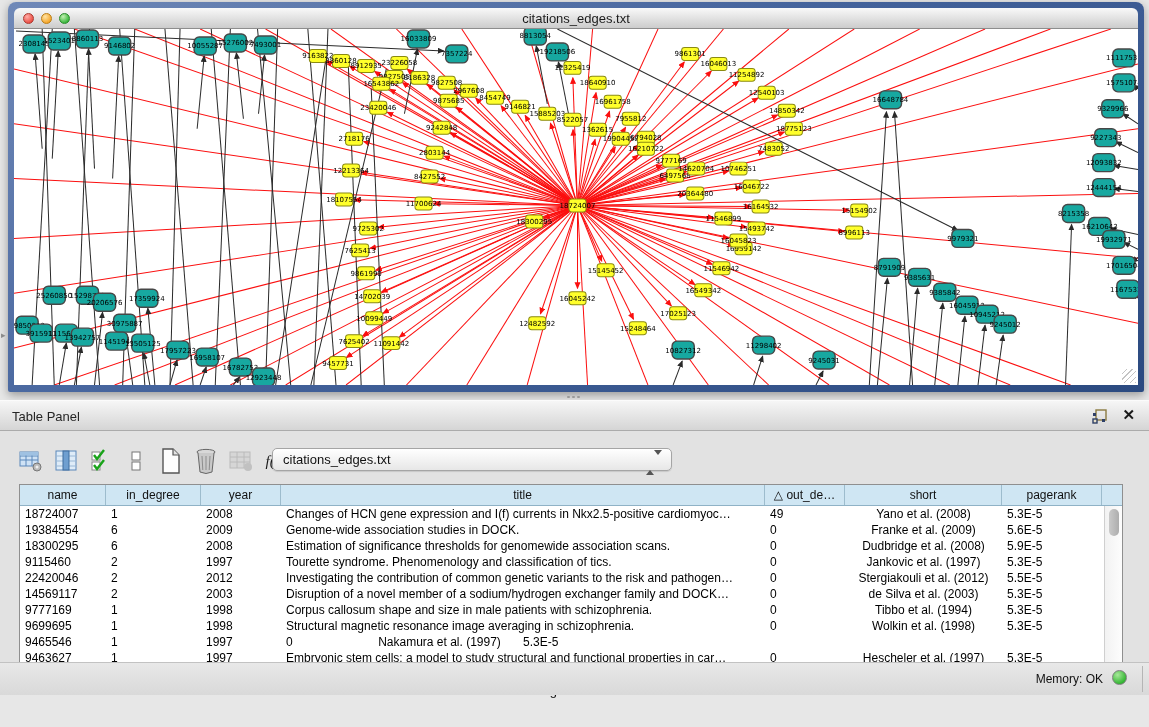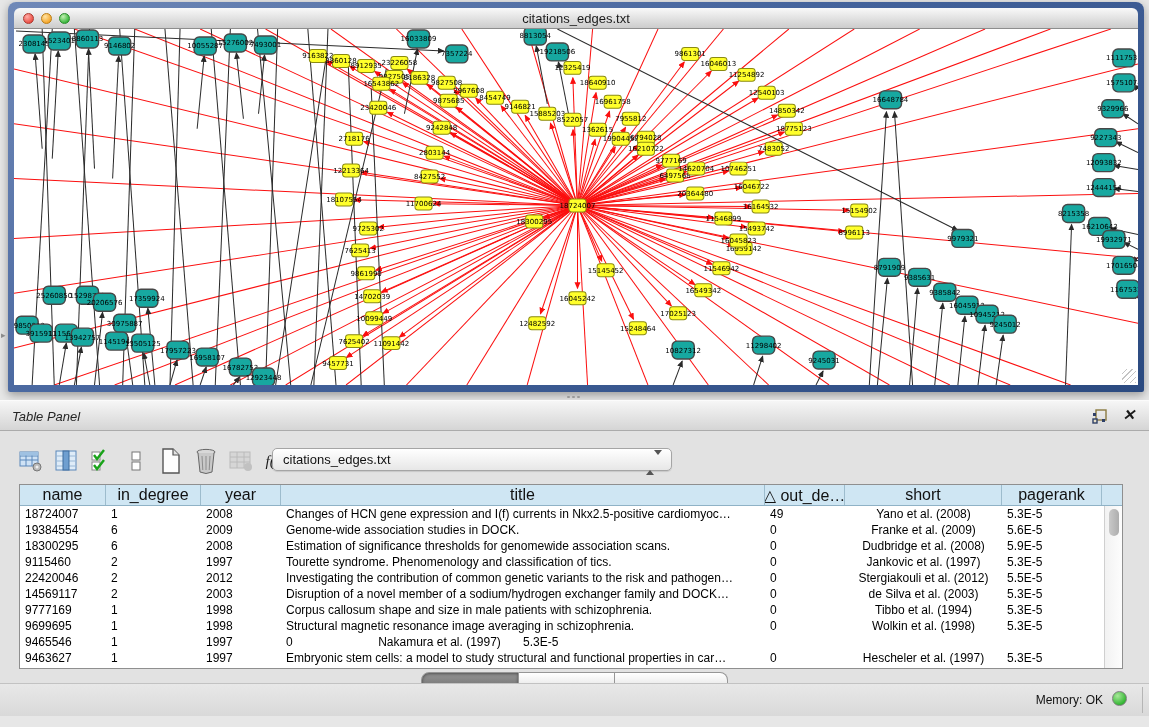--- a/index.html
+++ b/index.html
@@ -25,61 +25,61 @@
   .resize-grip { position:absolute; right:2px; bottom:2px; width:14px; height:14px;
     background:repeating-linear-gradient(135deg,transparent 0 3px,#b5b5b5 3px 4px); opacity:.8; }
 
   .left-marker { position:absolute; left:1px; top:330px; font-size:9px; color:#8a8a8a; }
   .divider-handle { position:absolute; left:566px; top:395px; width:14px; height:4px;
     background:radial-gradient(circle,#9a9a9a 1px,transparent 1.5px); background-size:5px 4px; }
 
   
   .table-panel { position:absolute; left:0; top:400px; width:1149px; height:294px; background:#e2e2e2; }
   .panel-header { position:absolute; left:0; right:0; top:0; height:31px;
-    background:linear-gradient(#f6f6f6,#d5d5d5); border-top:1px solid #fbfbfb; border-bottom:1px solid #ababab;font-style:italic; }
+    background:linear-gradient(#f6f6f6,#d5d5d5); border-top:1px solid #fbfbfb; border-bottom:1px solid #ababab; }
   .panel-title { position:absolute; left:12px; top:8px; font-size:13px; color:#262626; }
   .float-btn { position:absolute; right:42px; top:8px; width:15px; height:15px; cursor:default; }
   .close-btn { position:absolute; right:14px; top:5px; font-size:15px; font-weight:bold; color:#1a1a1a; }
 
   .toolbar { position:absolute; left:18px; top:44px; height:34px; display:flex; align-items:center; gap:9px; }
   .tool-btn { width:26px; height:28px; display:flex; align-items:center; justify-content:center; }
   .fx-label { font-family:"Liberation Serif",serif; font-style:italic; font-size:15px; color:#1a1a1a; }
   .table-select { position:absolute; left:272px; top:48px; width:400px; height:23px;
     border:1px solid #a5a5a5; border-radius:5px; background:linear-gradient(#ffffff,#e7e7e7);
     box-shadow:0 1px 1px rgba(0,0,0,.12); font-size:13px; color:#111; line-height:21px; padding-left:10px; }
   .select-arrows { position:absolute; right:9px; top:3px; }
   .select-arrows .up { width:0; height:0; border-left:4px solid transparent; border-right:4px solid transparent;
     border-bottom:5px solid #555; margin-bottom:2px; }
   .select-arrows .down { width:0; height:0; border-left:4px solid transparent; border-right:4px solid transparent;
     border-top:5px solid #555; }
 
   .table-area { position:absolute; left:19px; top:84px; width:1104px; height:185px;
     background:#ffffff; border:1px solid #8f8f8f; overflow:hidden; }
   .thead { display:flex; height:21px; background:#cfe6f3; border-bottom:1px solid #8fb2c6; }
-  .th { font-size:16px; color:#111; display:flex; align-items:center; justify-content:center;
+  .th { font-size:12px; color:#111; display:flex; align-items:center; justify-content:center;
     border-right:1px solid #9dbccd; overflow:hidden; white-space:nowrap; }
   .tbody { position:absolute; left:0; top:21px; right:18px; bottom:0; overflow:hidden; }
   .tr { display:flex; height:16px; }
   .td { font-size:12px; line-height:16px; color:#000; padding-left:5px; white-space:nowrap; overflow:hidden; }
   .td.center { text-align:center; padding-left:0; }
   .scroll-track { position:absolute; right:0; top:21px; bottom:0; width:18px;
     background:linear-gradient(90deg,#f2f2f2,#fdfdfd); border-left:1px solid #cfcfcf; }
   .scroll-thumb { position:absolute; left:4px; top:3px; width:10px; height:27px;
     background:linear-gradient(90deg,#c9c9c9,#adadad); border-radius:5px; }
 
   .tab-bar { position:absolute; left:0; right:0; top:272px; display:flex; justify-content:center; }
   .tab { font-size:13px; height:21px; line-height:20px; padding:8px 15px;
     background:linear-gradient(#ffffff,#dfdfdf); border:1px solid #969696; border-left:none; color:#111; }
   .tab:first-child { border-left:1px solid #969696; border-radius:8px 0 0 8px; }
   .tab:last-child { border-radius:0 8px 8px 0; }
   .tab.selected { background:linear-gradient(#939393,#6e6e6e); color:#f4f4f4;
     box-shadow:inset 0 1px 3px rgba(0,0,0,.45); }
 
   
-  .status-bar { position:absolute; left:0; top:683px; width:1149px; height:33px;
+  .status-bar { position:absolute; left:0; top:662px; width:1149px; height:33px;
     background:linear-gradient(#e8e8e8,#d9d9d9); border-top:1px solid #c2c2c2; }
   .memory-label { position:absolute; right:46px; top:9px; font-size:12px; color:#111; }
   .memory-dot { position:absolute; right:22px; top:7px; width:15px; height:15px; border-radius:50%;
     background:radial-gradient(circle at 35% 30%,#a8e89a,#2eb42e 75%); border:1px solid #7d7d7d; }
   .status-divider { position:absolute; right:6px; top:3px; bottom:3px; width:1px; background:#b5b5b5; }
 </style>
 </head>
 <body>
 
 <div id="app">

